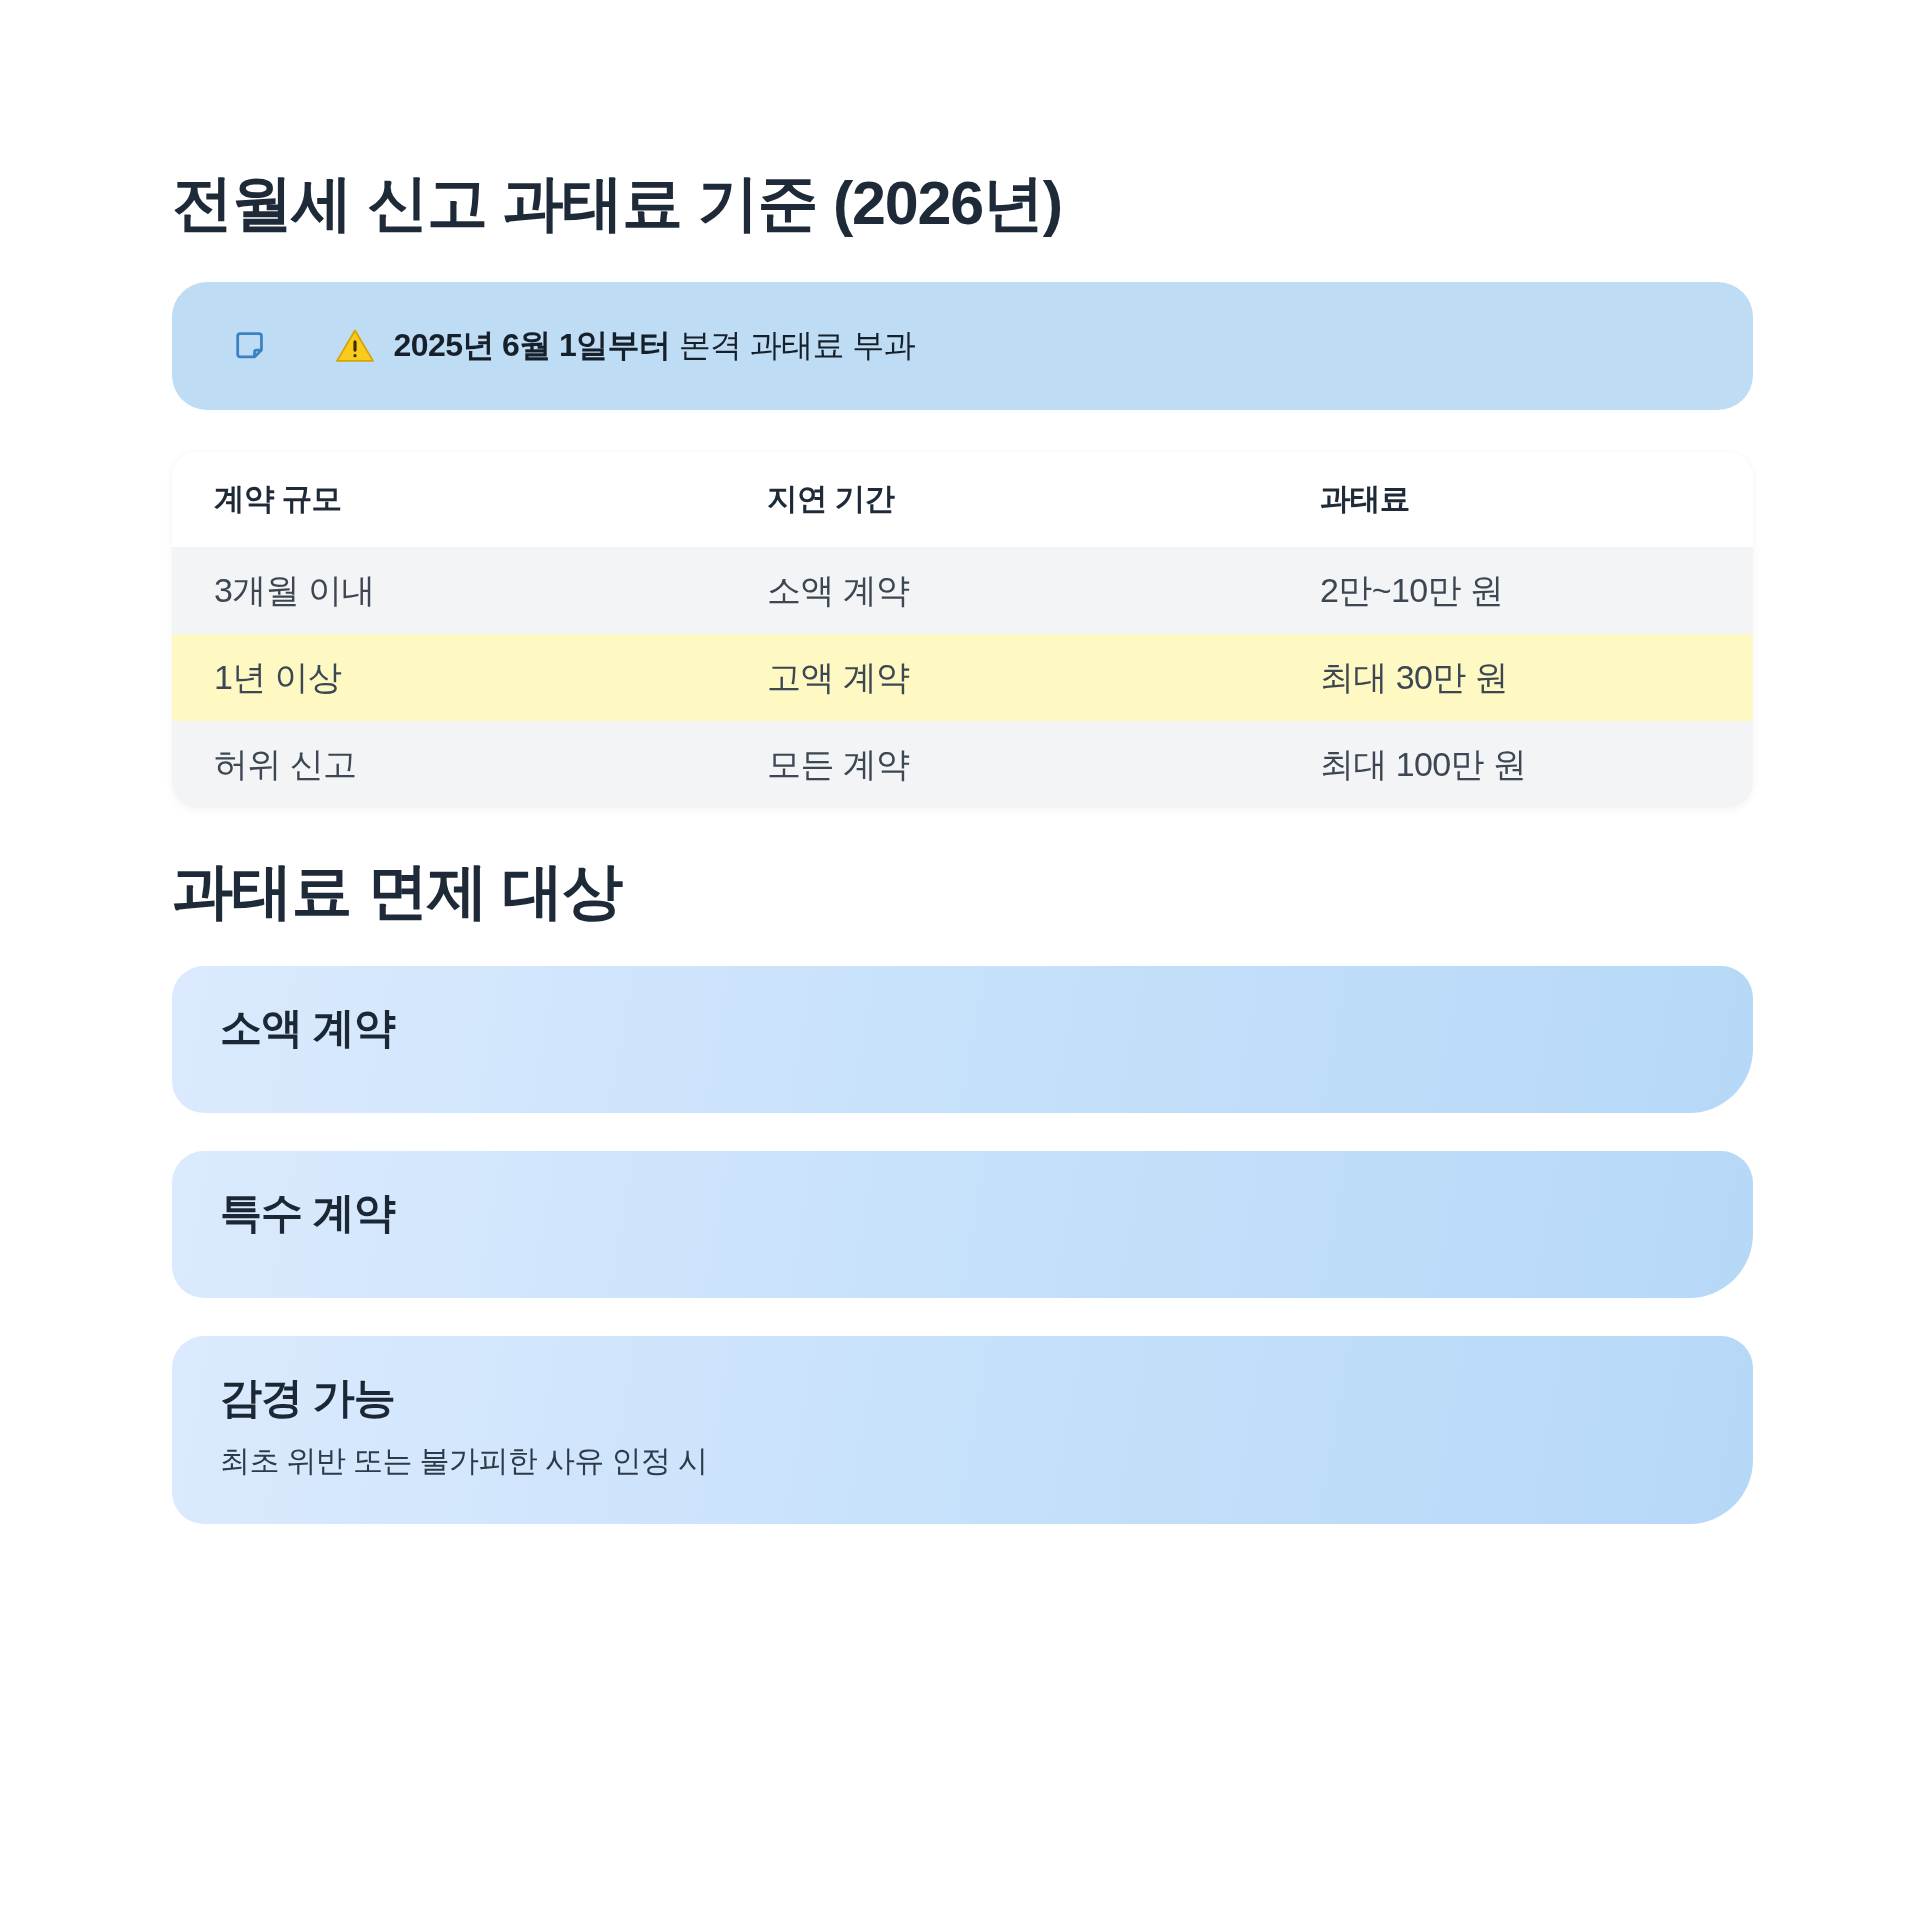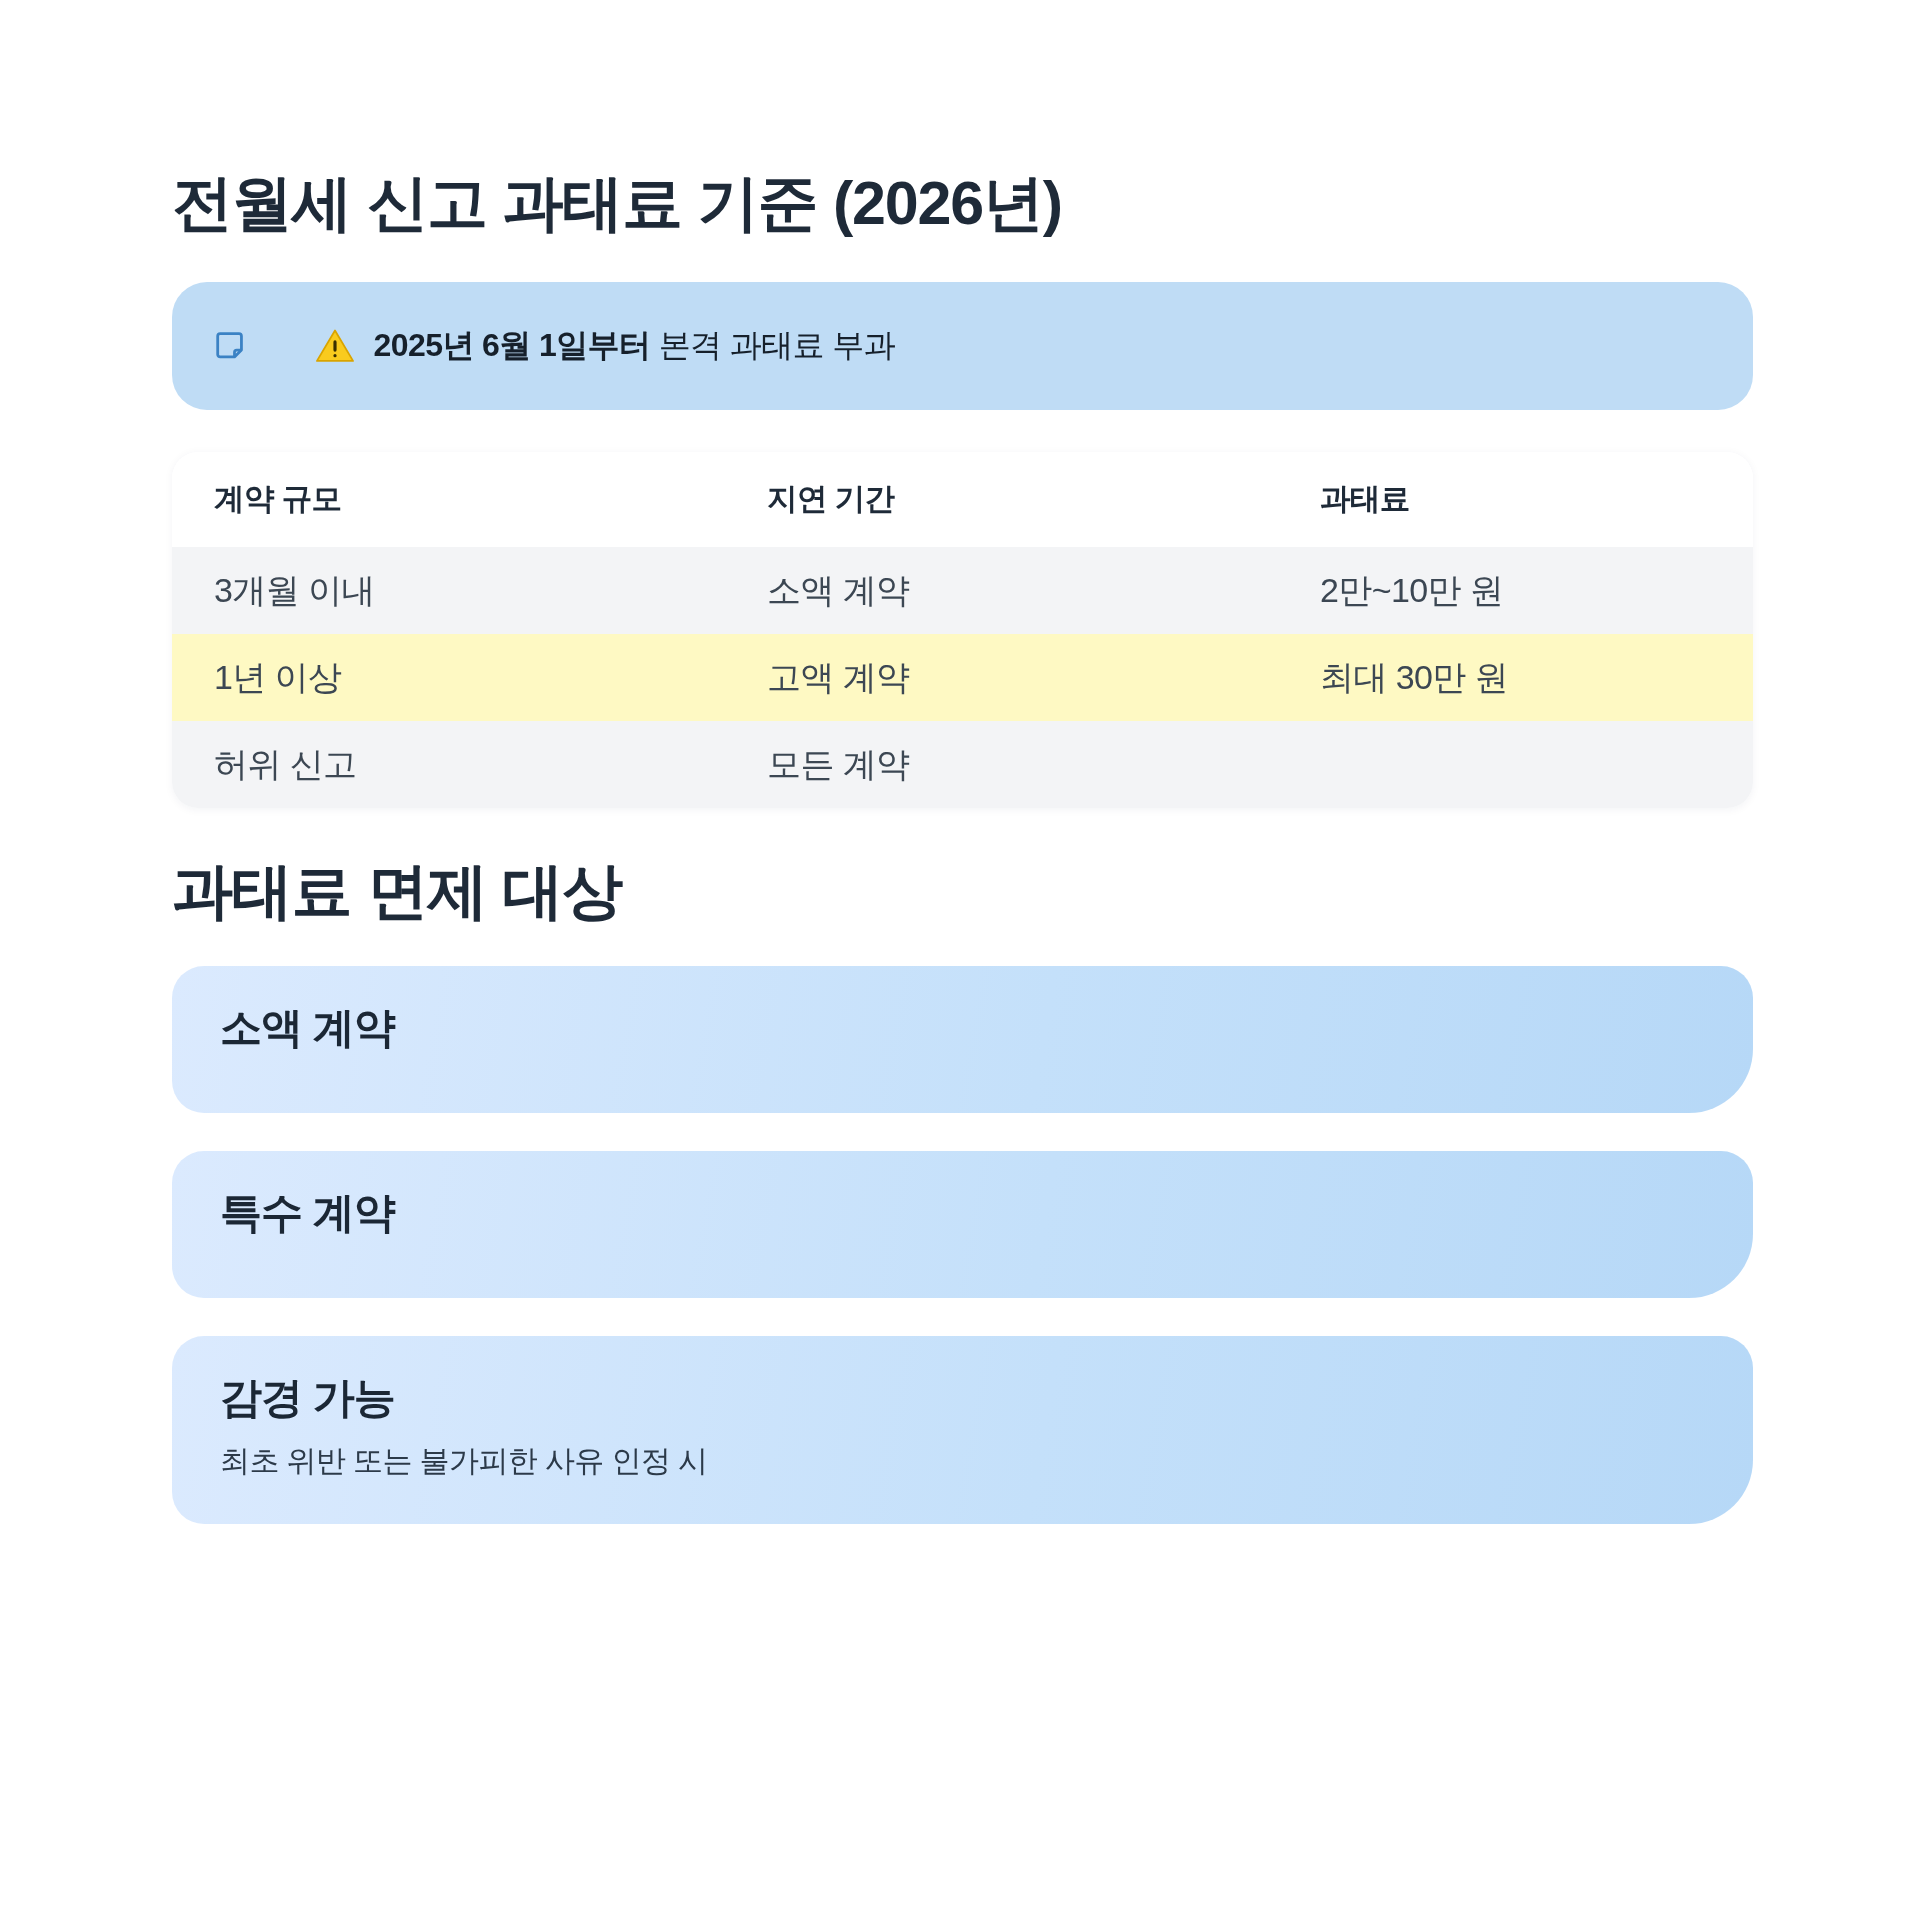--- a/index.html
+++ b/index.html
@@ -37,21 +37,21 @@
     margin-bottom: 40px;
   }
 
   
   .notice {
     display: flex;
     align-items: center;
     background: #bfdcf5;
     border-radius: 35px;
     height: 128px;
-    padding: 0 42px;
+    padding: 0 62px;
     box-sizing: border-box;
     margin-bottom: 42px;
   }
   .notice-doc-icon {
     width: 37px;
     height: 37px;
     flex: 0 0 auto;
     margin-right: 63px;
     display: block;
   }
@@ -171,20 +171,21 @@
       <div class="tcell c3">2만~10만 원</div>
     </div>
     <div class="trow even">
       <div class="tcell c1">1년 이상</div>
       <div class="tcell c2">고액 계약</div>
       <div class="tcell c3">최대 30만 원</div>
     </div>
     <div class="trow odd">
       <div class="tcell c1">허위 신고</div>
       <div class="tcell c2">모든 계약</div>
+      <div class="tcell c3">최대 100만 원</div>
     </div>
   </div>
 
   <h2 class="h1 second">과태료 면제 대상</h2>
 
   <div class="card">
     <div class="card-title">소액 계약</div>
   </div>
 
   <div class="card">

